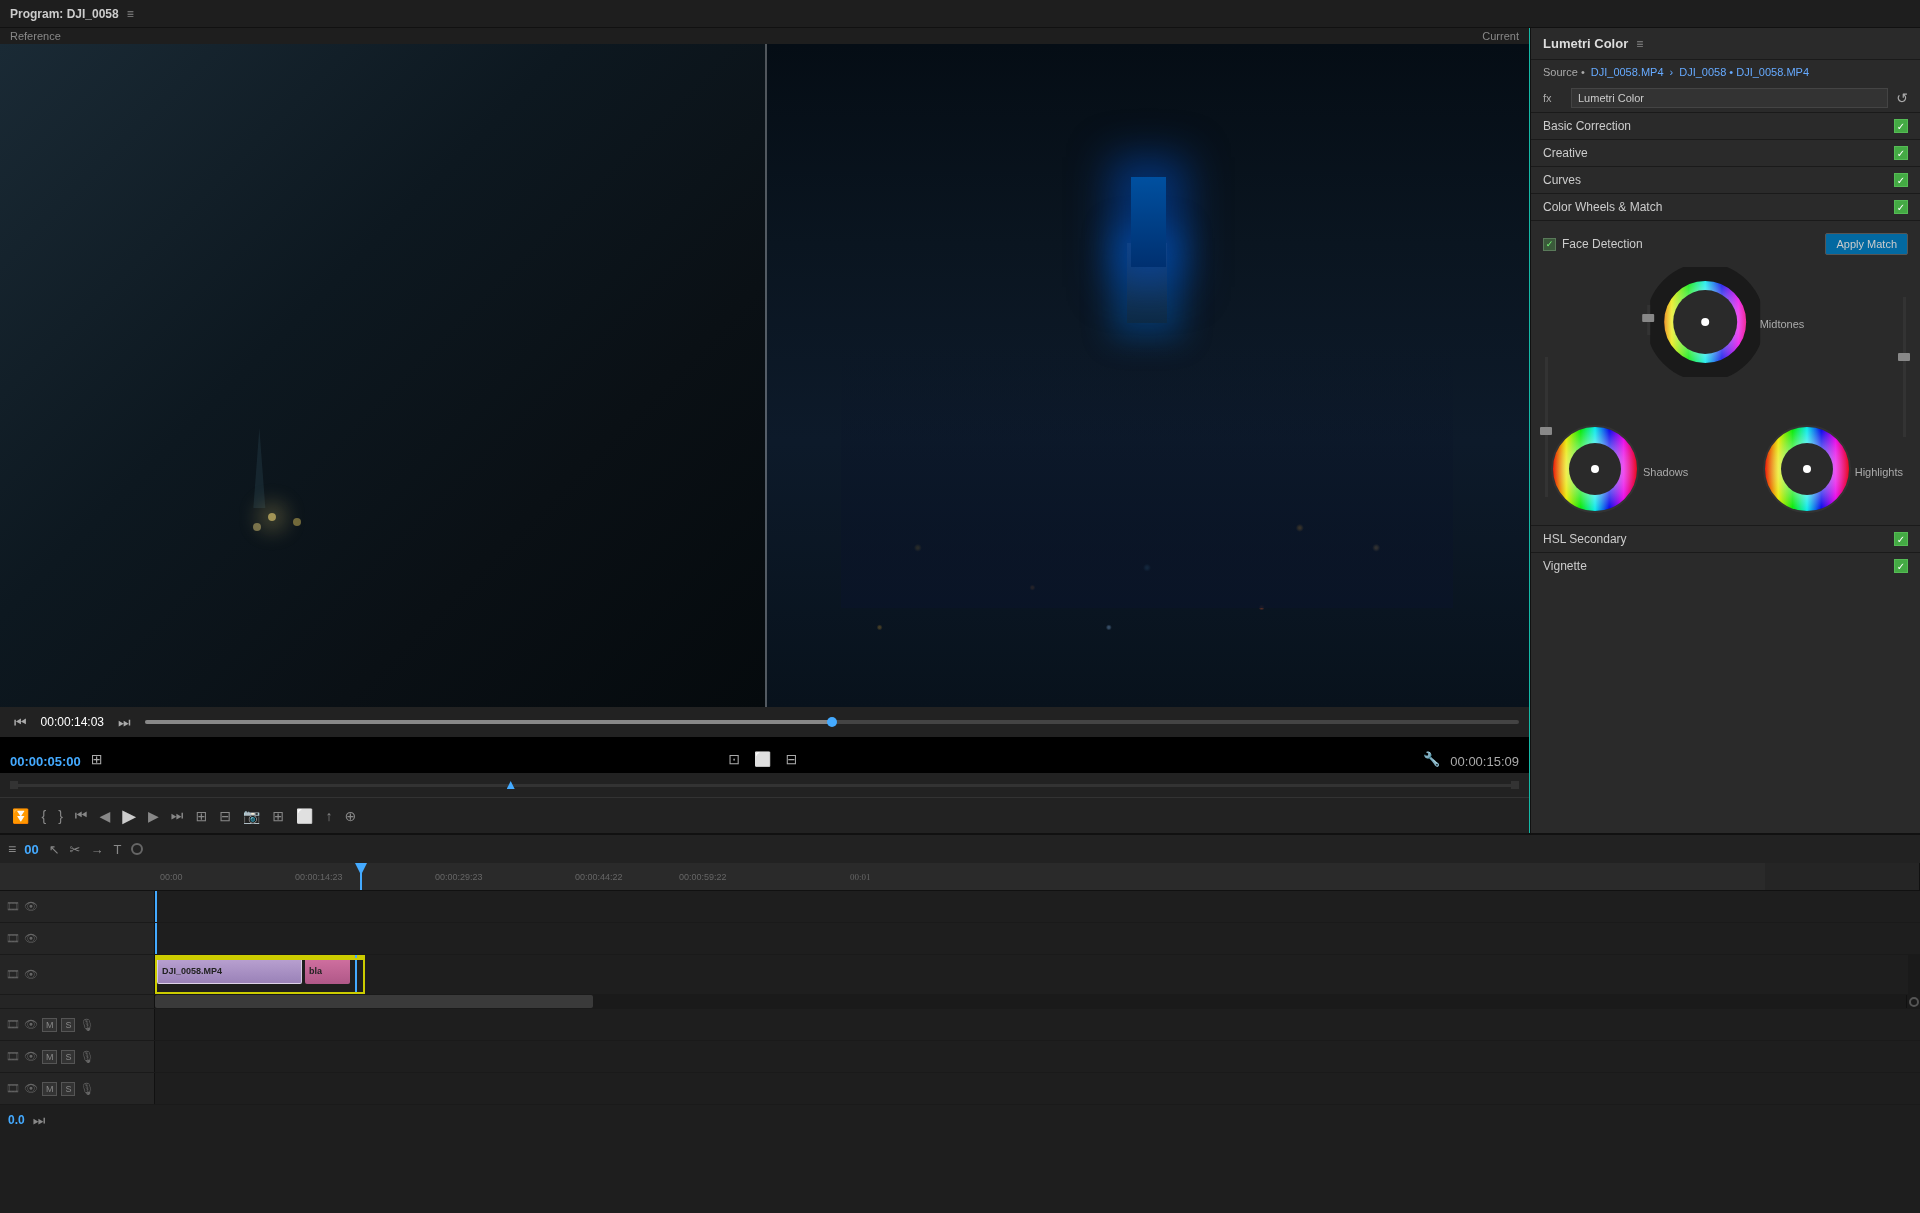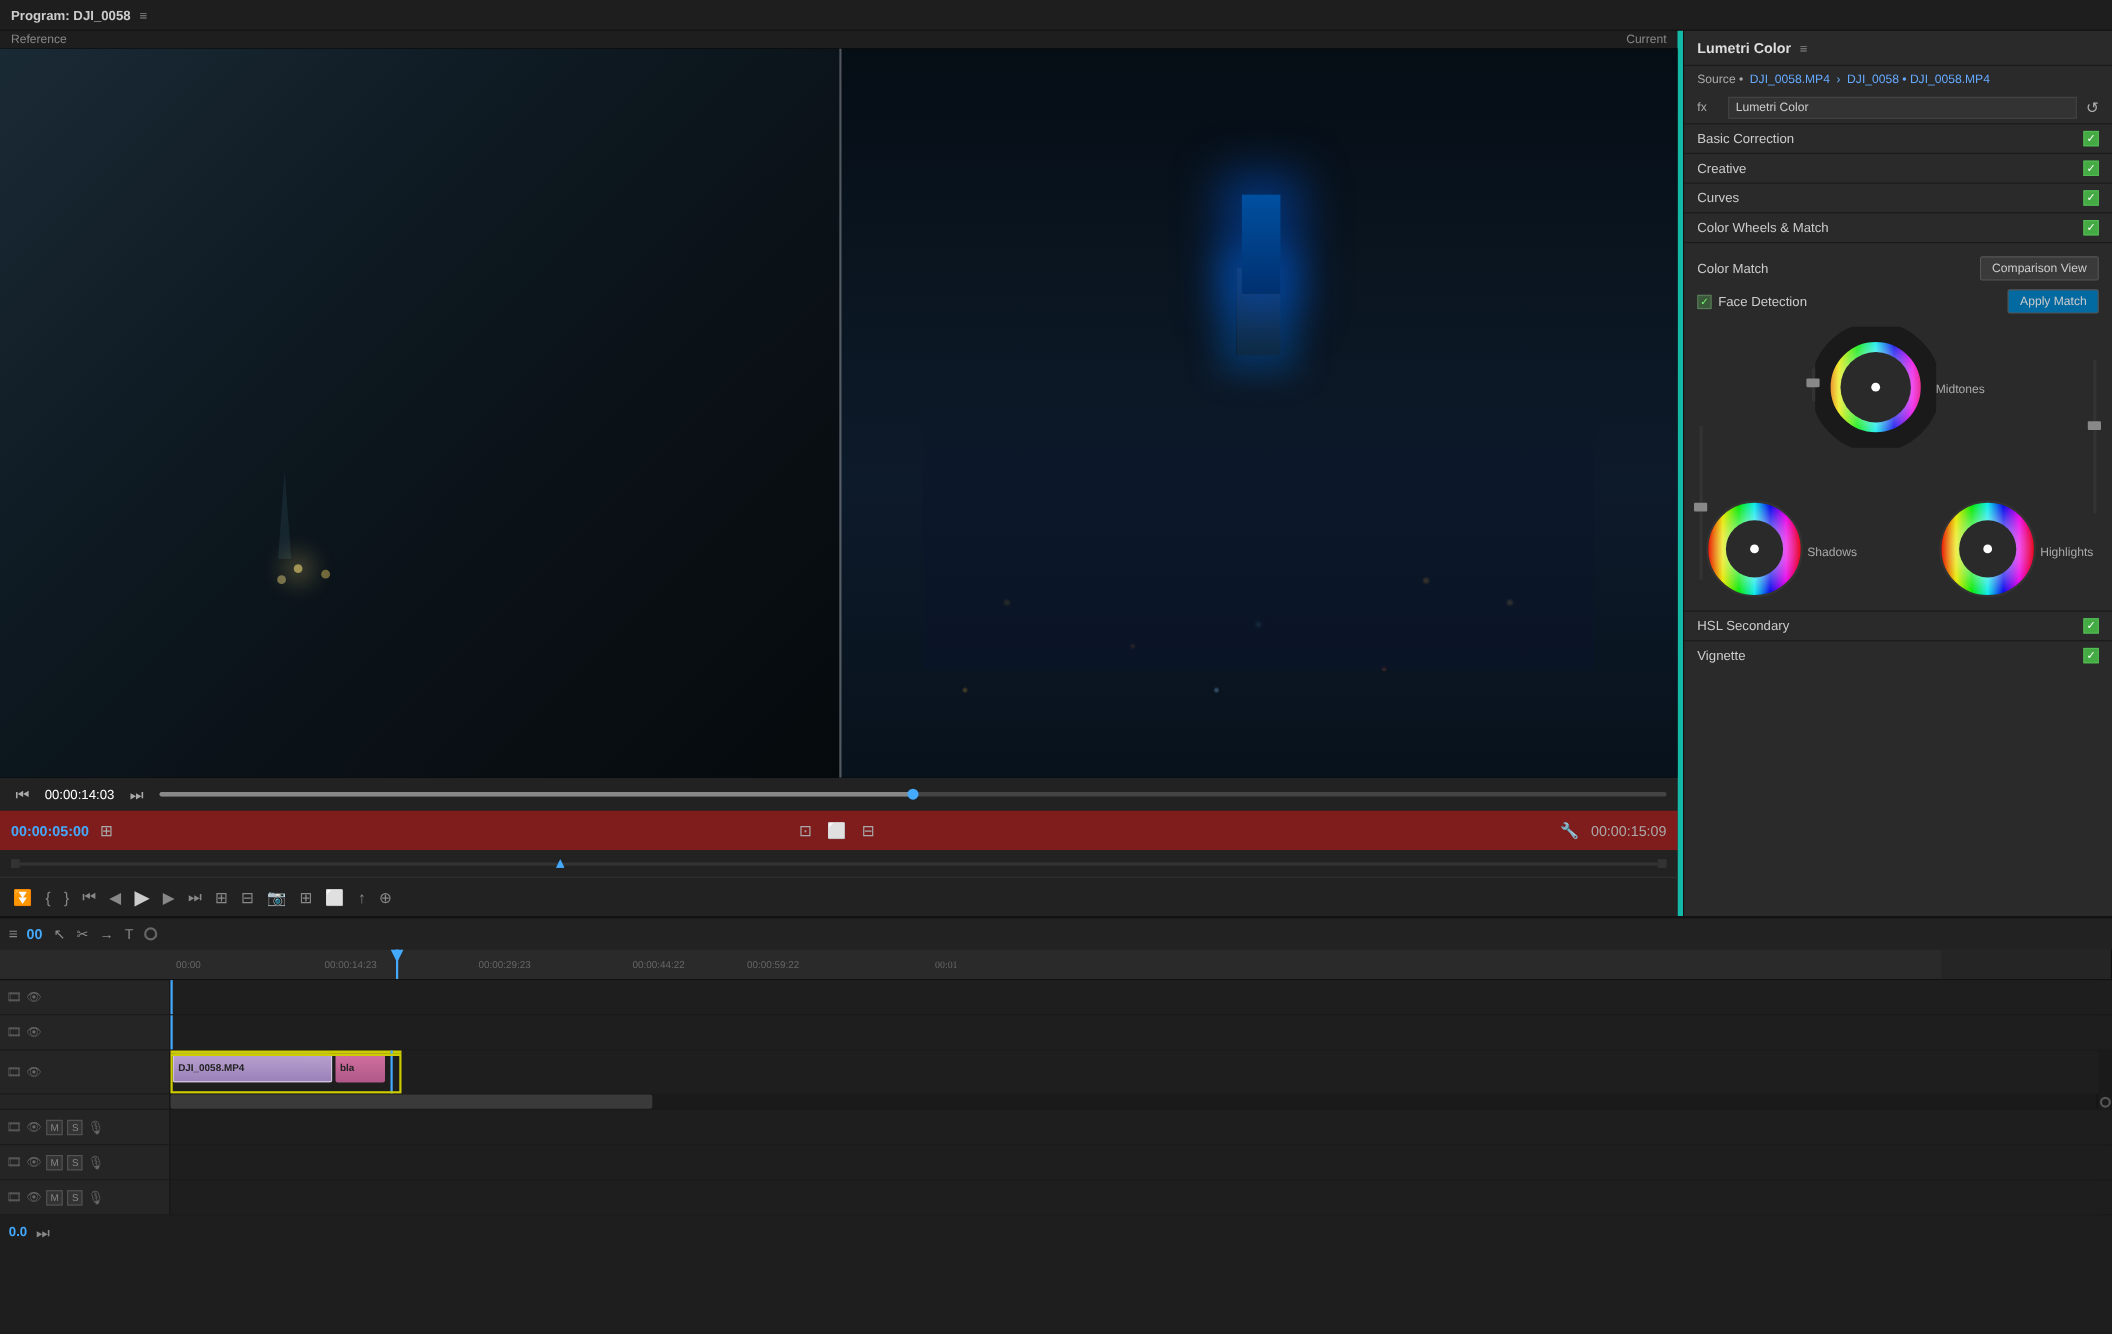--- a/index.html
+++ b/index.html
@@ -21,21 +21,21 @@
       flex: 1;
       min-height: 0;
     }
 
     
     .preview-panel {
       flex: 1;
       background: #1e1e1e;
       display: flex;
       flex-direction: column;
-      border-right: 5px solid #14b8a6;
+      border-right: 1px solid #14b8a6;
     }
 
     .preview-labels {
       display: flex;
       justify-content: space-between;
       padding: 2px 10px;
       font-size: 11px;
       color: #888;
     }
 
@@ -155,23 +155,23 @@
       left: 50%;
       transform: translate(-50%, -50%);
       width: 10px;
       height: 10px;
       background: #4af;
       border-radius: 50%;
     }
 
     .transport-bar {
       display: flex;
-      align-items: center;
+      align-items: flex-end;
       padding: 4px 10px;
-      background: #7f1d1d;
+      background: #000000;
       height: 36px;
       gap: 6px;
     }
 
     .time-display {
       color: #4af;
       font-size: 13px;
       font-weight: bold;
     }
 
@@ -705,24 +705,20 @@
       <span class="section-label">Curves</span>
       <div class="checkbox-icon">✓</div>
     </div>
 
     <div class="section-row">
       <span class="section-label">Color Wheels &amp; Match</span>
       <div class="checkbox-icon">✓</div>
     </div>
 
     <div class="color-wheels-section">
-      <div class="color-match-row">
-        <span>Color Match</span>
-        <button class="match-btn">Comparison View</button>
-      </div>
       <div class="face-detection-row">
         <div class="face-det-left">
           <div class="checkbox-small">✓</div>
           <span>Face Detection</span>
         </div>
         <button class="apply-match-btn">Apply Match</button>
       </div>
 
       <div class="wheels-area">
 

